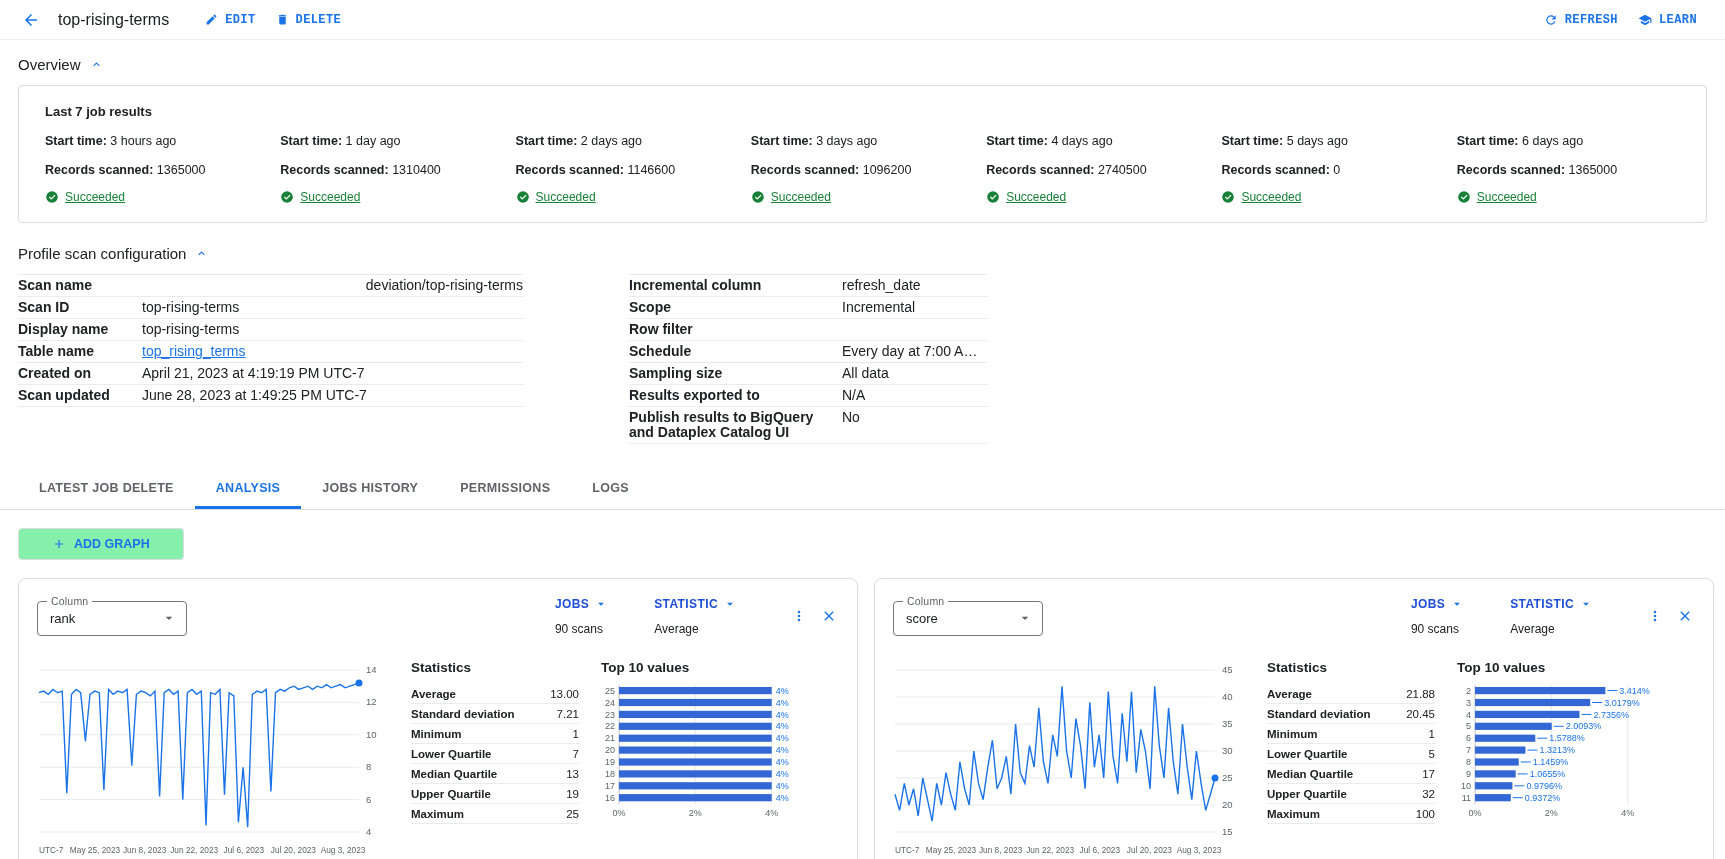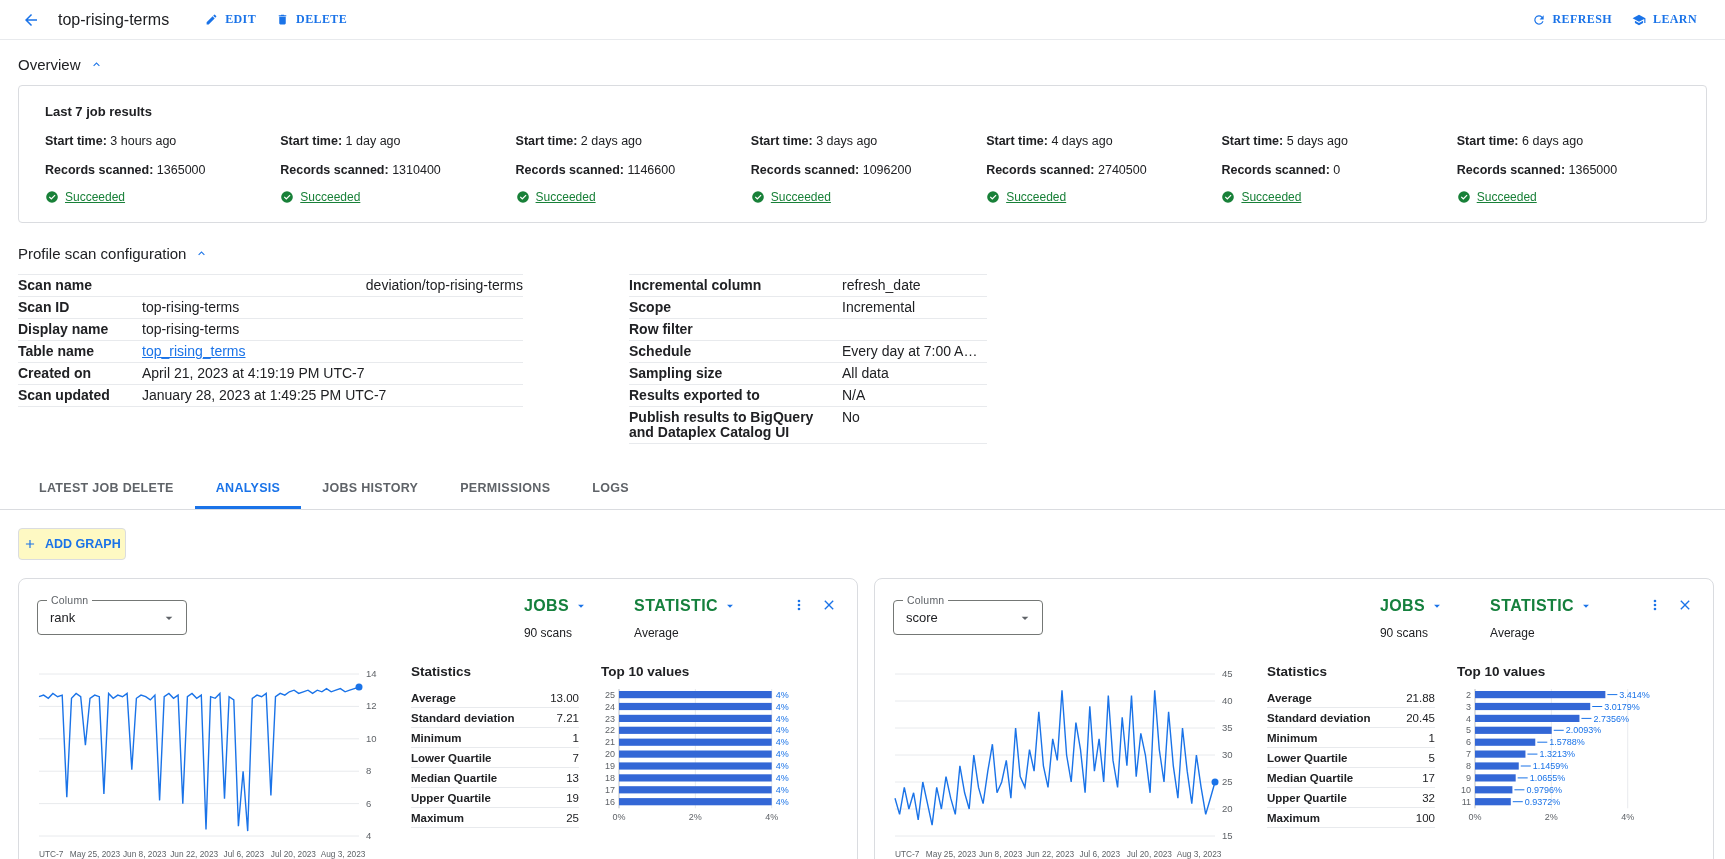--- a/index.html
+++ b/index.html
@@ -5,21 +5,21 @@
   *{box-sizing:border-box;margin:0;padding:0}
   html,body{width:1725px;background:#fff}
   body{font-family:"Liberation Sans",sans-serif;color:#202124;font-size:13px}
   svg{display:block}
   a{cursor:pointer}
   
   .topbar{display:flex;align-items:center;height:40px;padding:0 18px;border-bottom:1px solid #e8eaed}
   .iconlink{background:none;border:none;cursor:pointer;display:inline-flex;align-items:center;padding:4px}
   .pagetitle{font-size:16px;margin:0 26px 0 14px}
   .txtbtn{display:inline-flex;align-items:center;gap:7px;background:none;border:none;cursor:pointer;
-          color:#1a73e8;font-family:Liberation Serif, serif;font-size:12px;font-weight:bold;letter-spacing:.4px;padding:6px 10px}
+          color:#1a73e8;font-family:Liberation Mono, monospace;font-size:12px;font-weight:bold;letter-spacing:.4px;padding:6px 10px}
   .spacer{flex:1}
   
   .sechead{display:flex;align-items:center;gap:9px;padding:16px 18px 10px;font-size:15px}
   
   .jobscard{margin:2px 18px 6px;border:1px solid #dadce0;border-radius:4px;padding:18px 26px 18px}
   .jobscard .ctitle{font-weight:bold;font-size:13px}
   .jobsgrid{display:grid;grid-template-columns:repeat(7,1fr);column-gap:12px}
   .job-row{margin-top:15px;font-size:12.5px;white-space:nowrap}
   .job-row b{font-weight:bold}
   .job-status{margin-top:13px;display:flex;align-items:center;gap:6px}
@@ -37,33 +37,33 @@
   .cfg-v.vright{text-align:right;direction:rtl}
   .blink{color:#1a73e8;text-decoration:underline}
   
   .tabs{display:flex;border-bottom:1px solid #dadce0;margin-top:20px;padding-left:18px}
   .tab{padding:13px 21px 11px;font-size:12.5px;font-weight:bold;letter-spacing:.3px;color:#5f6368;
        border-bottom:3px solid transparent;cursor:pointer;white-space:nowrap}
   .tab.active{color:#1a73e8;border-bottom-color:#1a73e8}
   
   .addwrap{margin:18px}
   .outline-btn{display:inline-flex;align-items:center;gap:8px;border:1px solid #dadce0;border-radius:4px;
-       padding:8px 4px;color:#1a73e8;font-family:inherit;font-weight:bold;font-size:12.5px;background:#fef9c3;cursor:pointer}
+       padding:8px 33px;color:#1a73e8;font-family:inherit;font-weight:bold;font-size:12.5px;background:#86efac;cursor:pointer}
   
   .cards{display:flex;gap:16px;margin:0 18px 24px}
   .acard{flex:1;border:1px solid #dadce0;border-radius:8px;padding:16px 18px 18px;min-height:302px}
-  .chead{display:flex;align-items:flex-start}
+  .chead{display:flex;align-items:center}
   .select{position:relative;width:150px;height:35px;border:1px solid #747775;border-radius:4px;
           display:flex;align-items:center;padding:0 9px 0 12px;cursor:pointer;margin-top:5px;background:#fff}
   .select .flabel{position:absolute;top:-7px;left:9px;font-size:10.5px;color:#5f6368;background:#fff;padding:0 4px;letter-spacing:.2px}
   .select .val{flex:1;font-size:13px}
   .hgroup{margin-left:auto;display:flex;gap:46px;margin-right:42px;padding-top:2px}
   .hcol{display:flex;flex-direction:column;align-items:flex-start;gap:11px}
   .hbtn{display:inline-flex;align-items:center;gap:5px;background:none;border:none;cursor:pointer;
-        color:#15803d;font-family:inherit;font-size:16px;font-weight:bold;letter-spacing:.4px;padding:0}
+        color:#1d4ed8;font-family:inherit;font-size:12px;font-weight:bold;letter-spacing:.4px;padding:0}
   .hval{font-size:12px;color:#202124}
   .iconbtn{background:none;border:none;cursor:pointer;padding:2px;margin-left:10px}
   .cbody{display:flex;margin-top:24px;gap:22px}
   .linewrap{width:352px;flex-shrink:0}
   .statsbox{width:168px;flex-shrink:0}
   .stitle{font-size:13.5px;font-weight:bold;margin-bottom:9px}
   .srow{display:flex;justify-content:space-between;font-size:11.5px;padding:4px 0 3px;border-bottom:1px solid #e8eaed}
   .srow b{font-weight:bold}
   .top10{flex:1;min-width:0}
 </style>
@@ -211,21 +211,21 @@
       <div class="cfg-row">
         <div class="cfg-k">Table name</div>
         <div class="cfg-v"><a class="blink">top_rising_terms</a></div>
       </div>
       <div class="cfg-row">
         <div class="cfg-k">Created on</div>
         <div class="cfg-v">April 21, 2023 at 4:19:19 PM UTC-7</div>
       </div>
       <div class="cfg-row">
         <div class="cfg-k">Scan updated</div>
-        <div class="cfg-v">January 28, 2023 at 1:49:25 PM UTC-7</div>
+        <div class="cfg-v">June 28, 2023 at 1:49:25 PM UTC-7</div>
       </div>
     </div>
   <div class="cfgtable rt">
       <div class="cfg-row">
         <div class="cfg-k">Incremental column</div>
         <div class="cfg-v">refresh_date</div>
       </div>
       <div class="cfg-row">
         <div class="cfg-k">Scope</div>
         <div class="cfg-v">Incremental</div>

